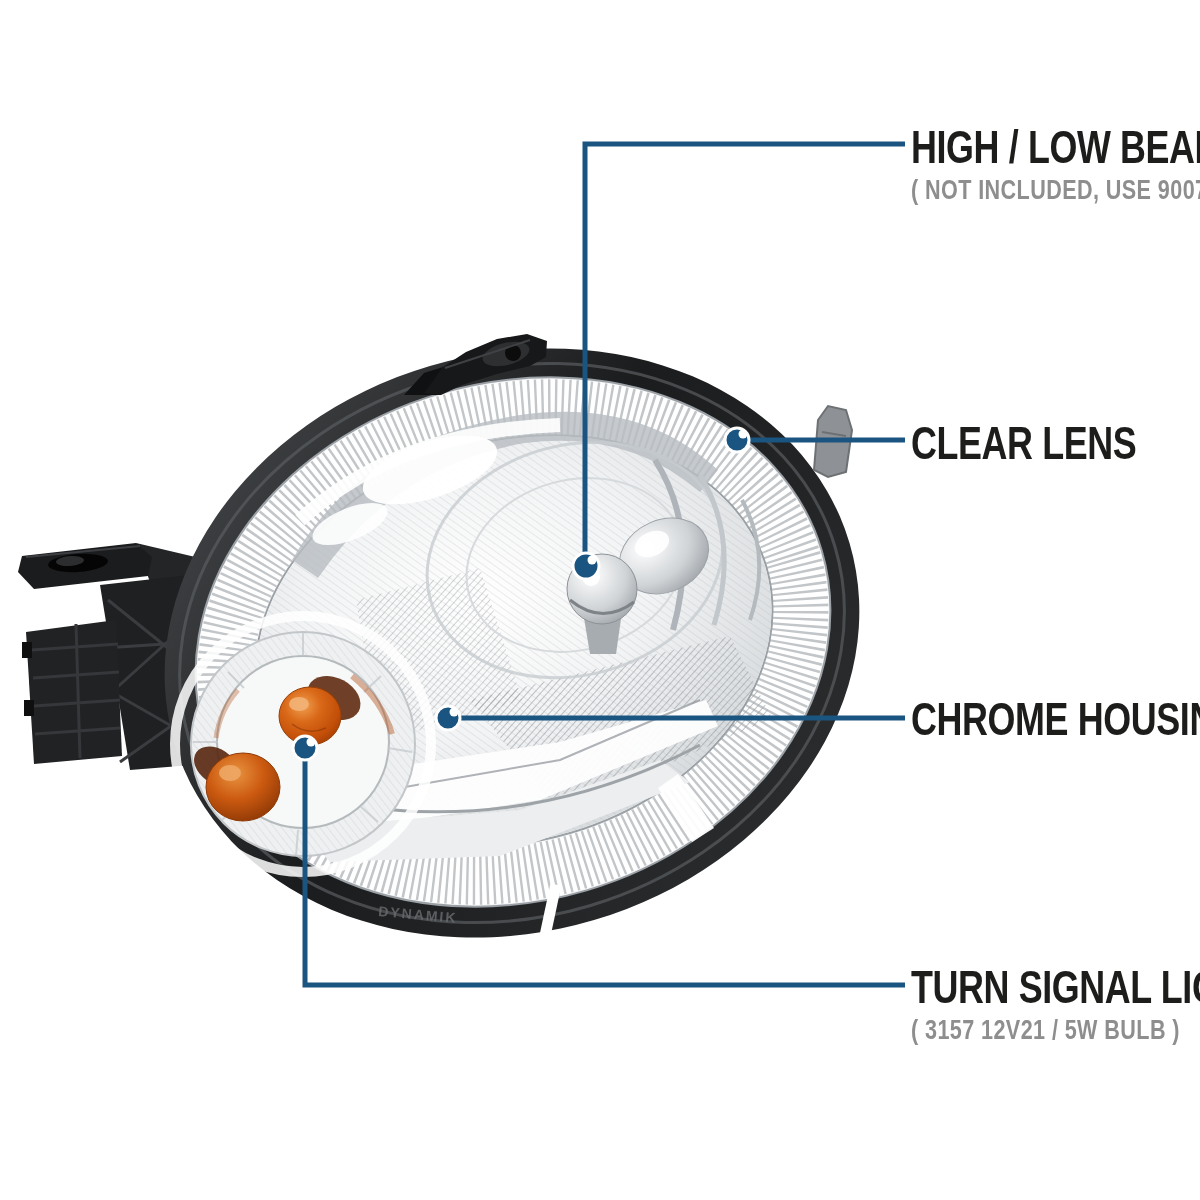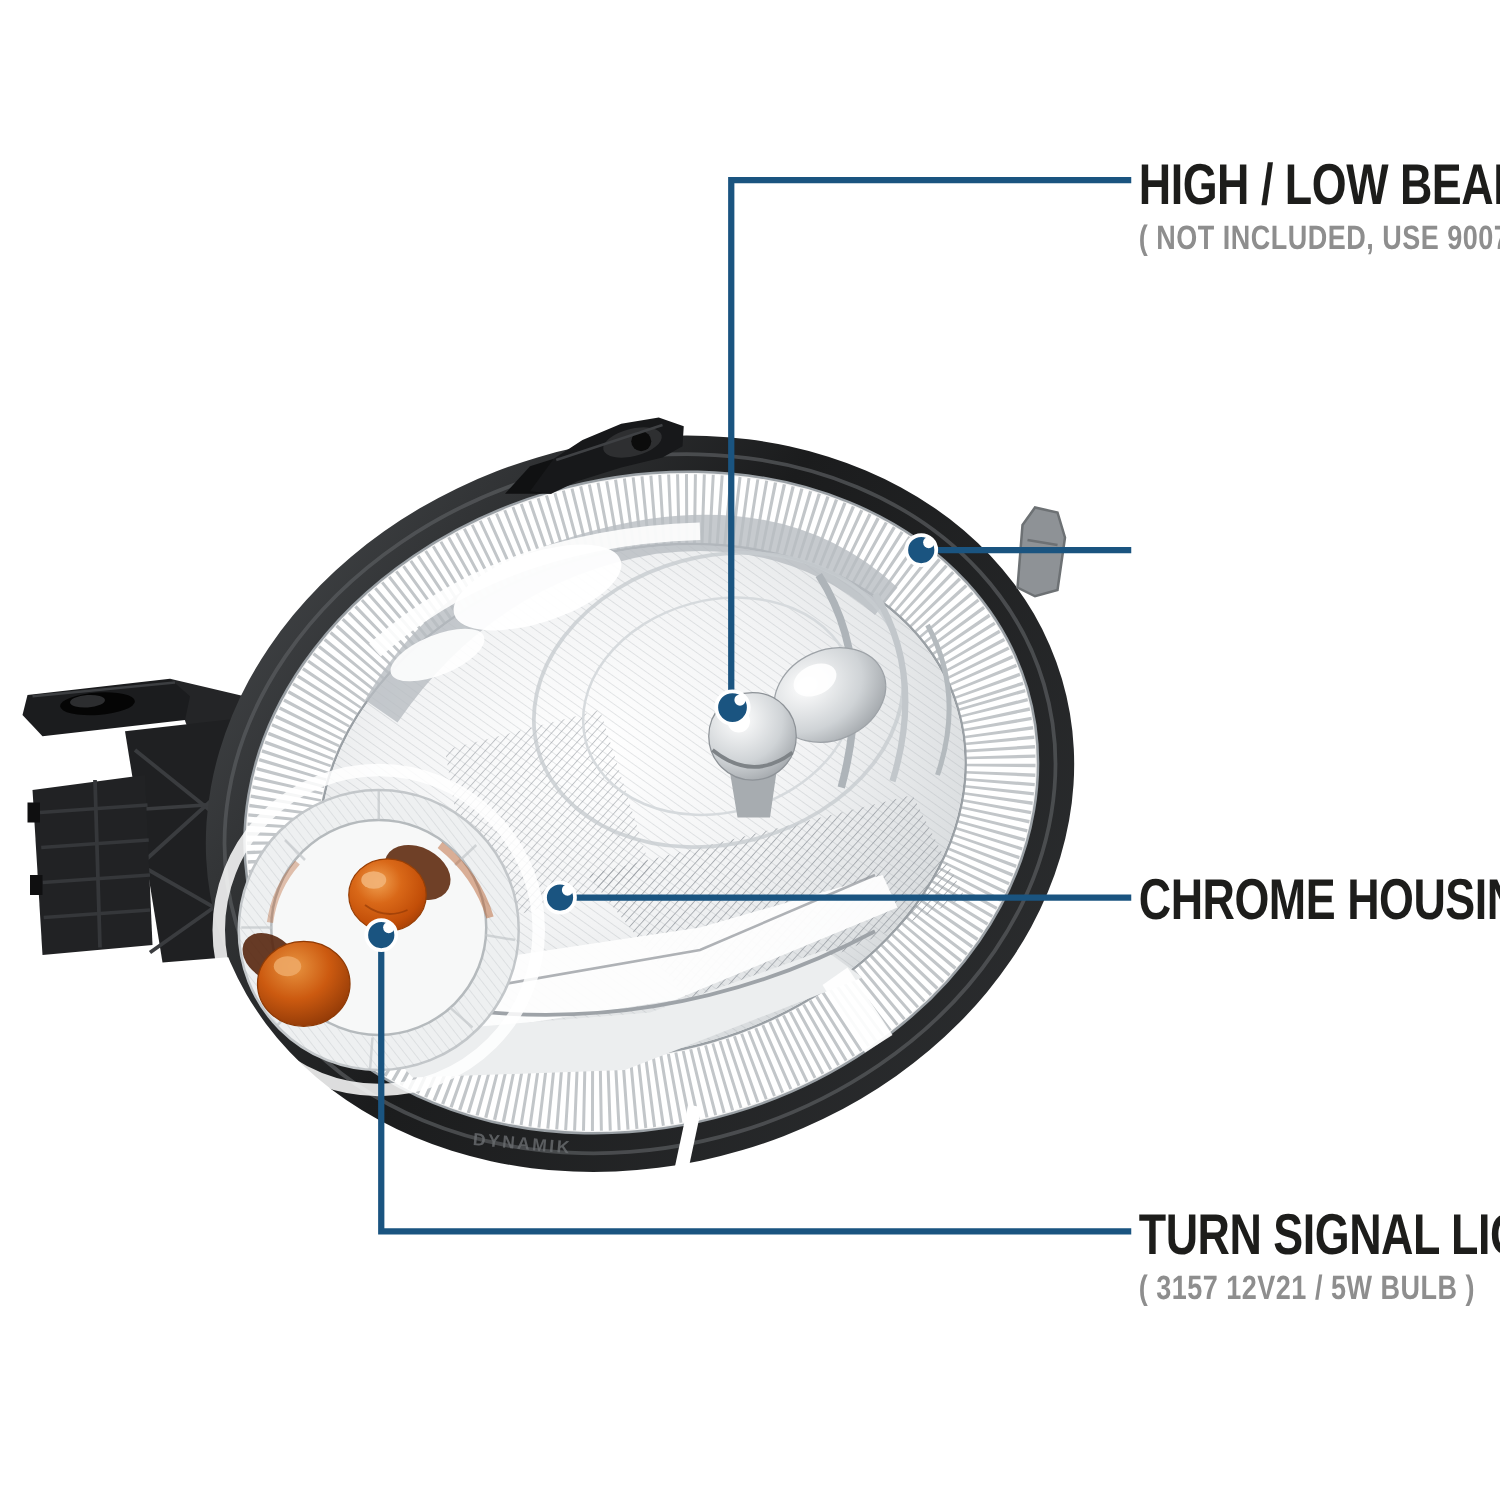--- a/index.html
+++ b/index.html
@@ -215,20 +215,23 @@
         <circle cx="311" cy="742" r="4.5" fill="#ffffff"></circle>
       </g>
     </g>
   </svg>
 
   <div class="callout" style="top:124px">
     <div class="main-label">HIGH / LOW BEAM</div>
     <div class="sub-label">( NOT INCLUDED, USE 9007 BULB )</div>
   </div>
 
+  <div class="callout" style="top:420px">
+    <div class="main-label">CLEAR LENS</div>
+  </div>
 
   <div class="callout" style="top:696px">
     <div class="main-label">CHROME HOUSING</div>
   </div>
 
   <div class="callout" style="top:964px">
     <div class="main-label">TURN SIGNAL LIGHT</div>
     <div class="sub-label">( 3157 12V21 / 5W BULB )</div>
   </div>
 

